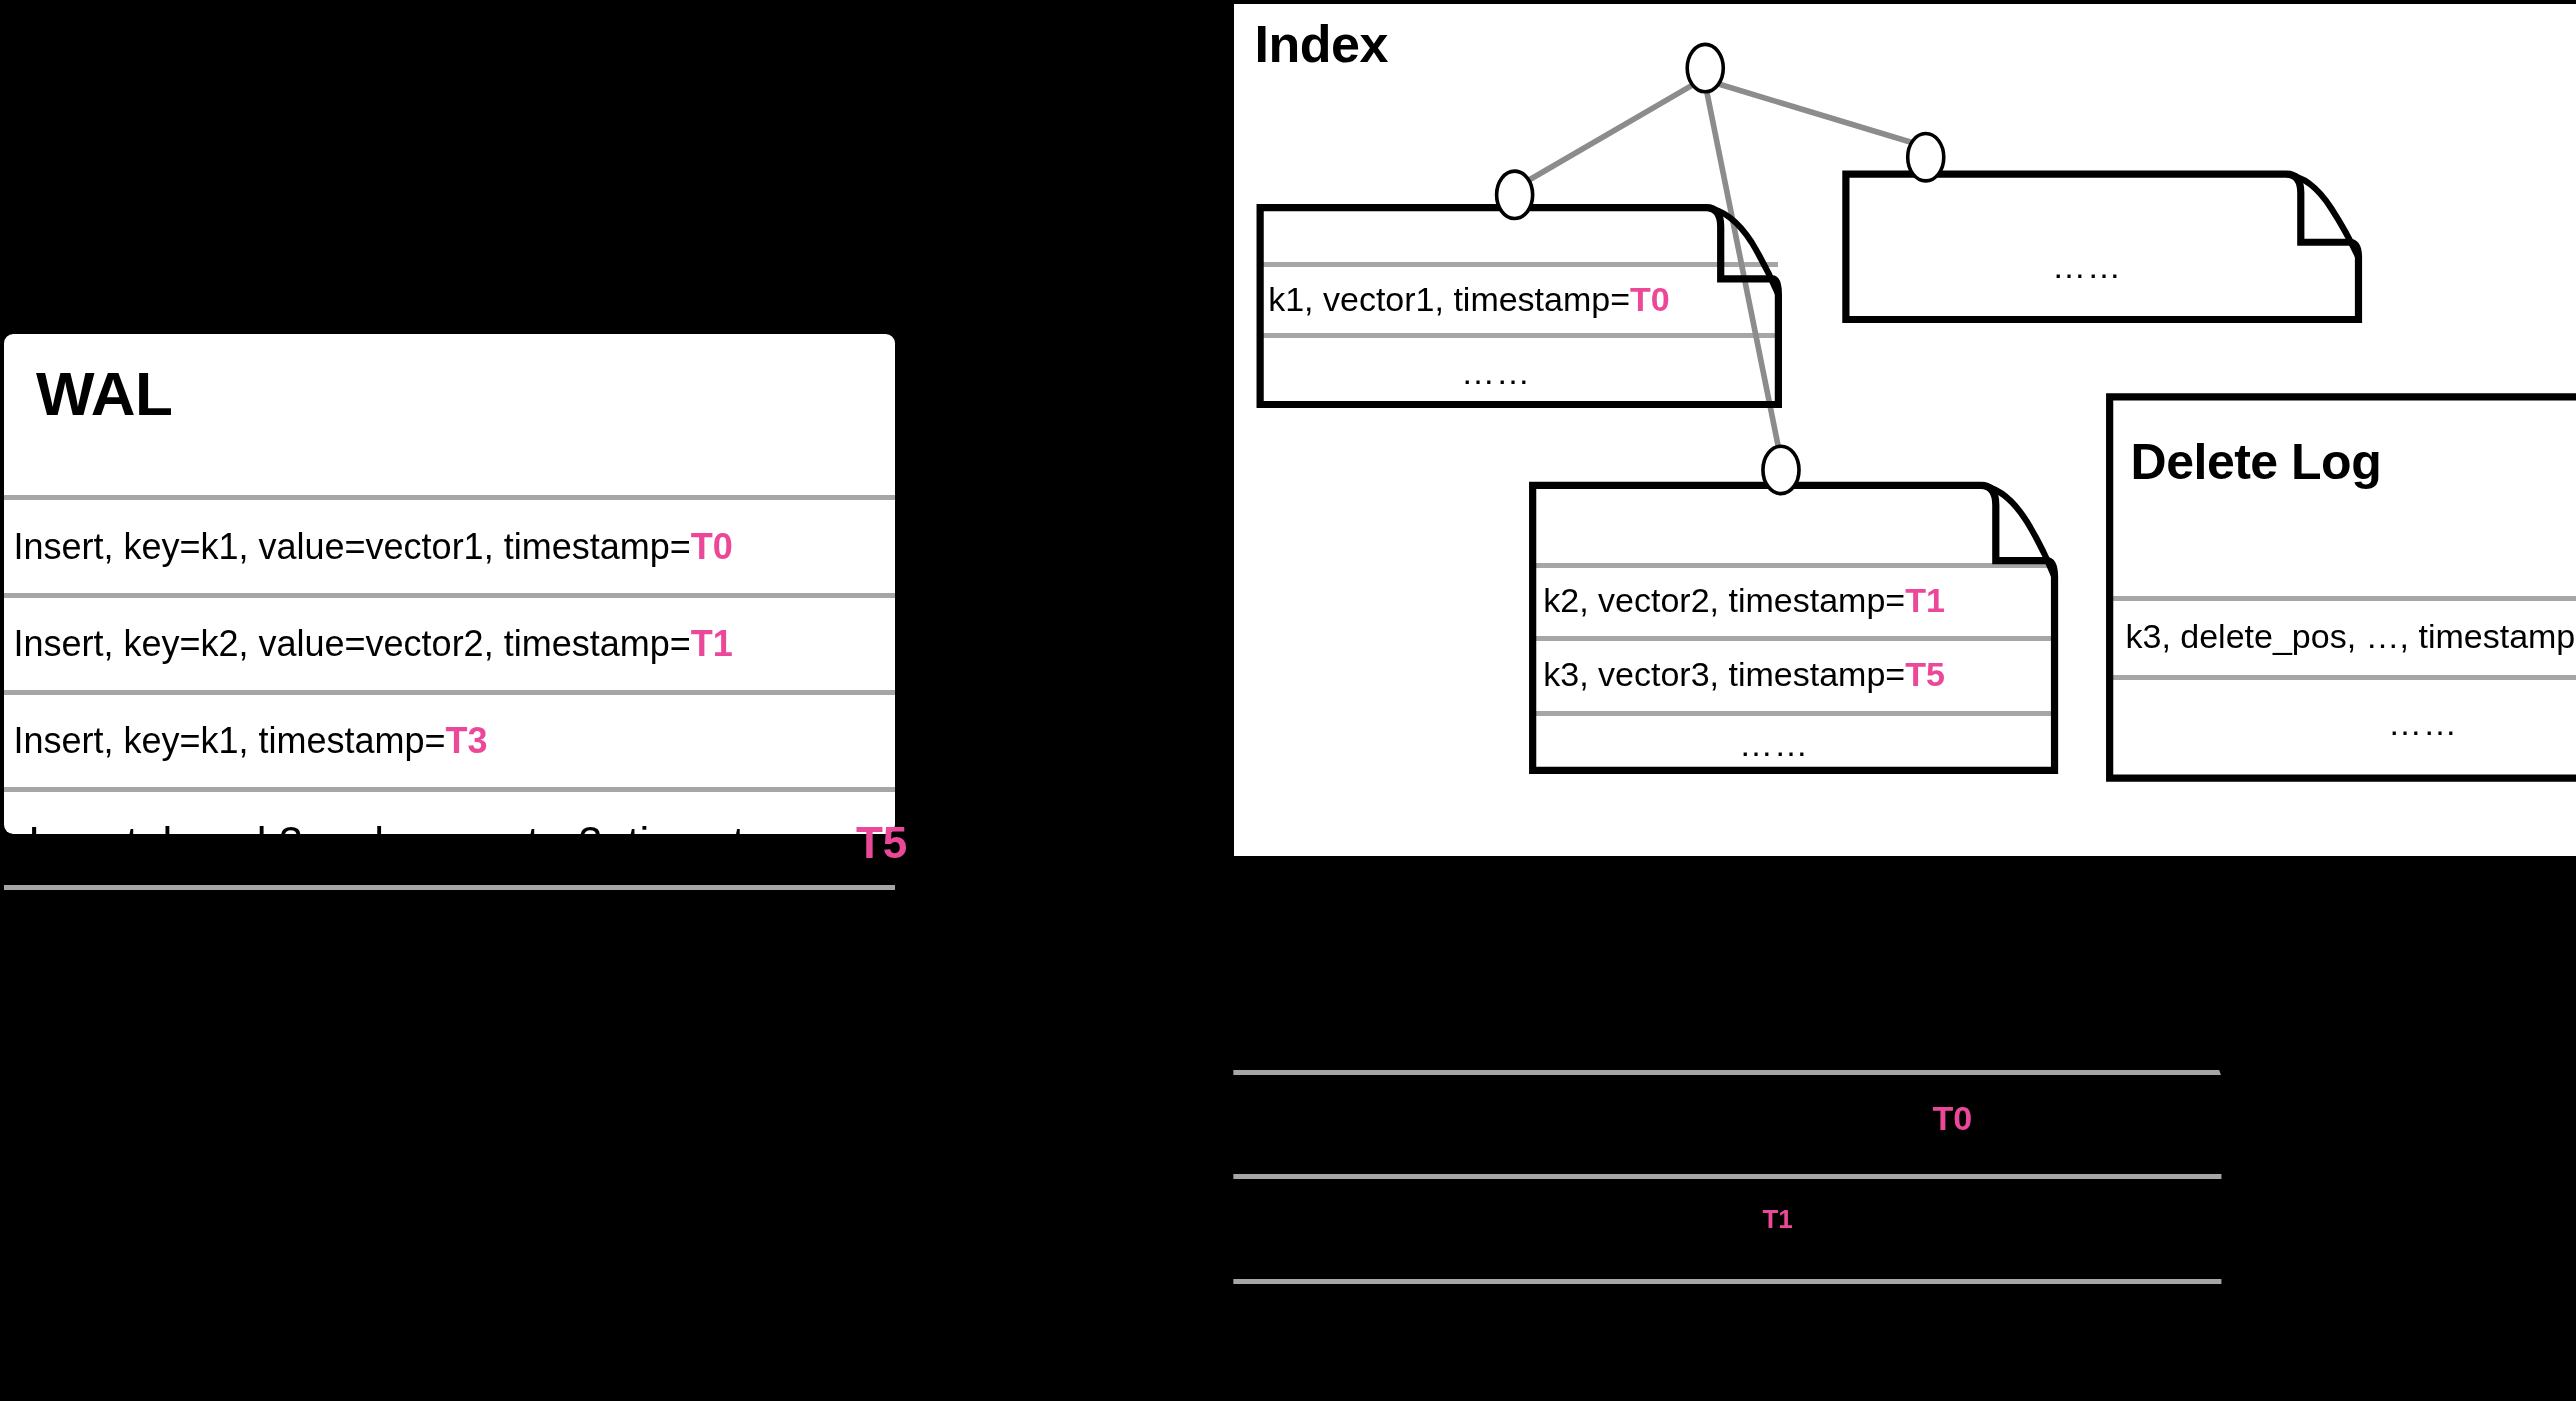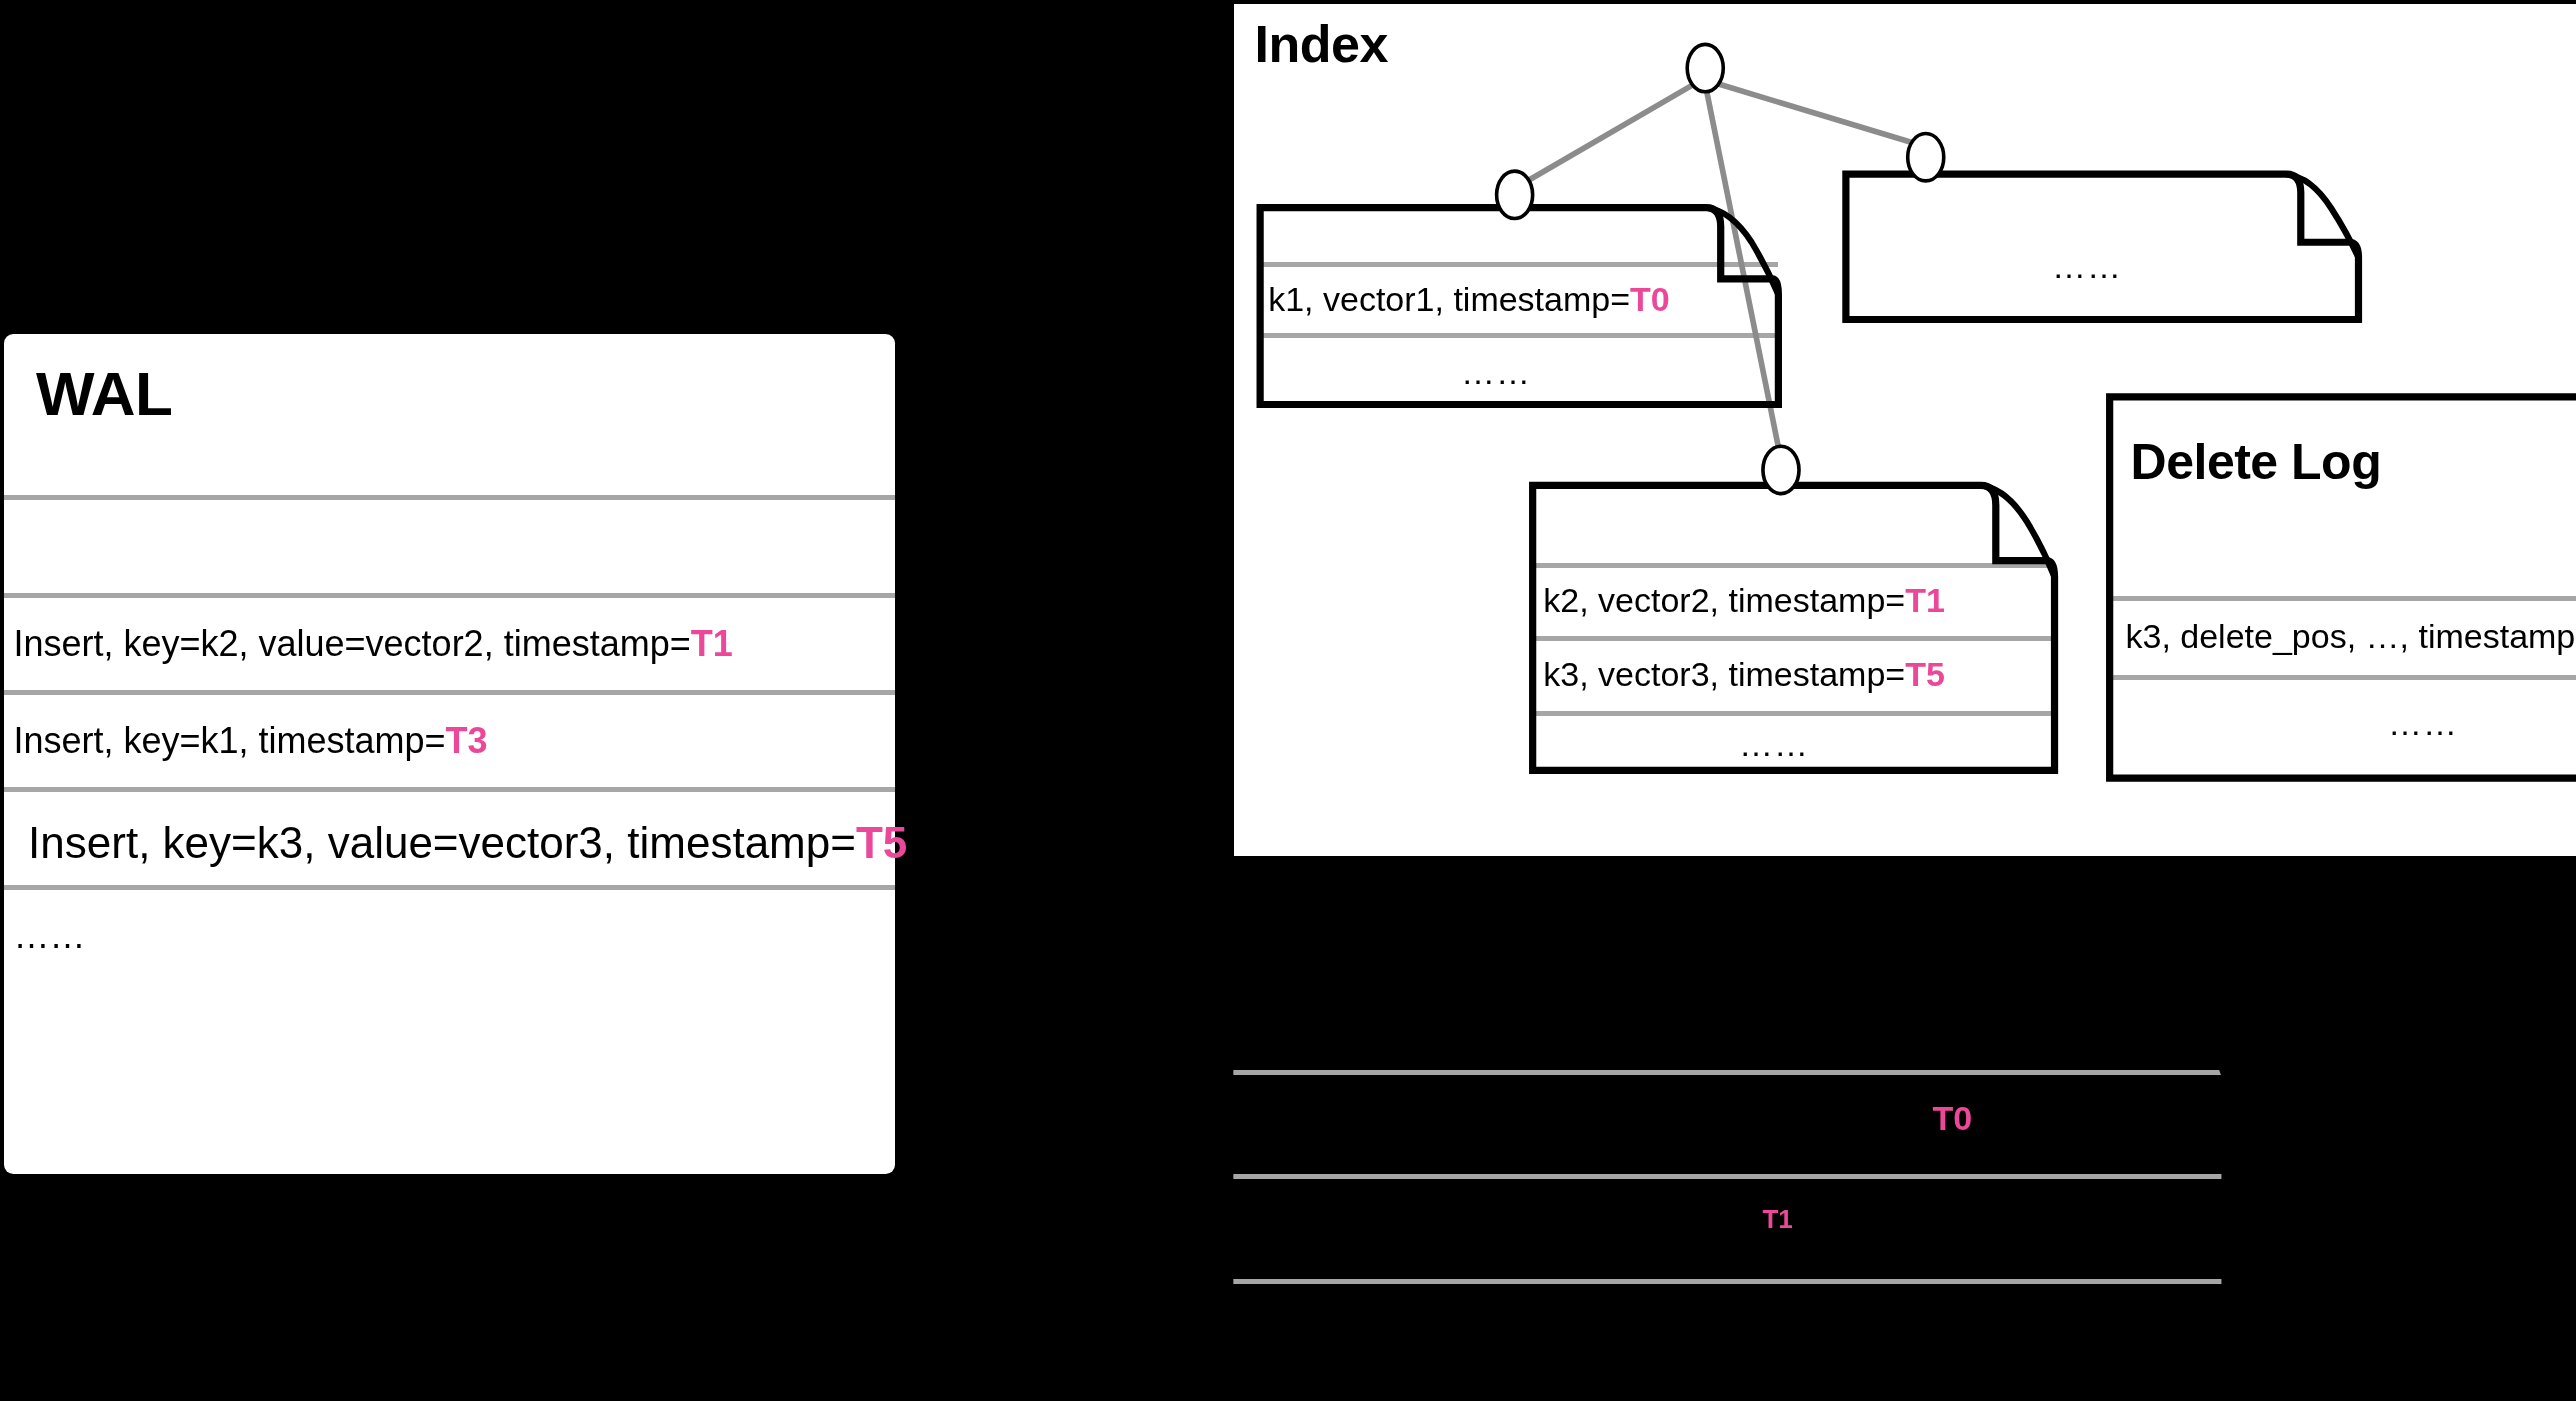--- a/index.html
+++ b/index.html
@@ -24,29 +24,32 @@
   .dots{position:absolute;white-space:nowrap;color:#000;line-height:1;letter-spacing:1px;}
 
   
   .overlay{position:absolute;left:0;top:0;width:2817px;height:1402px;pointer-events:none;}
 </style>
 </head>
 <body>
 
 <div class="canvas">
 
-  <div class="panel panel-rounded" style="left:4.1px;top:334px;width:891px;height:840px;">
+  <div class="panel panel-rounded" style="left:4.1px;top:334px;width:891px;height:500px;">
     <div class="panel-title" style="left:32px;top:29px;font-size:62px;">WAL</div>
 
     <div class="sep" style="left:0px;top:161px;width:891px;"></div>
     <div class="sep" style="left:0px;top:259px;width:891px;"></div>
     <div class="sep" style="left:0px;top:356px;width:891px;"></div>
     <div class="sep" style="left:0px;top:453px;width:891px;"></div>
     <div class="sep" style="left:0px;top:551px;width:891px;"></div>
 
+    <div class="rowtext" style="left:9.3px;top:195px;font-size:36px;">
+      <span>Insert, key=k1, value=vector1, timestamp=</span><span class="ts">T0</span>
+    </div>
     <div class="rowtext" style="left:9.3px;top:292px;font-size:36px;">
       <span>Insert, key=k2, value=vector2, timestamp=</span><span class="ts">T1</span>
     </div>
     <div class="rowtext" style="left:9.3px;top:389px;font-size:36px;">
       <span>Insert, key=k1, timestamp=</span><span class="ts">T3</span>
     </div>
     <div class="rowtext" style="left:24px;top:487px;font-size:44px;">
       <span>Insert, key=k3, value=vector3, timestamp=</span><span class="ts">T5</span>
     </div>
     <div class="rowtext" style="left:9.3px;top:584px;font-size:36px;">……</div>

